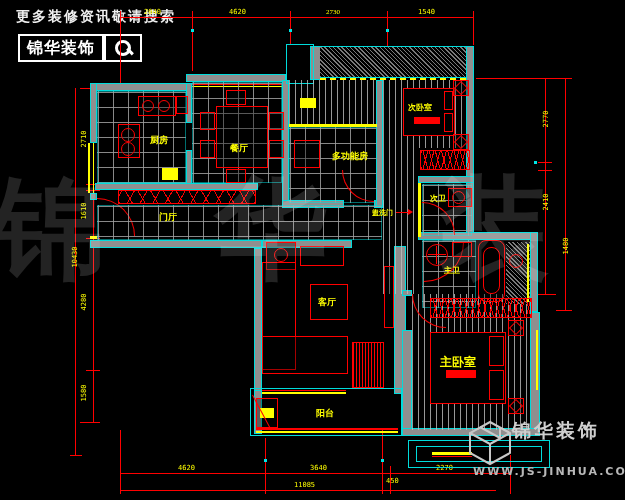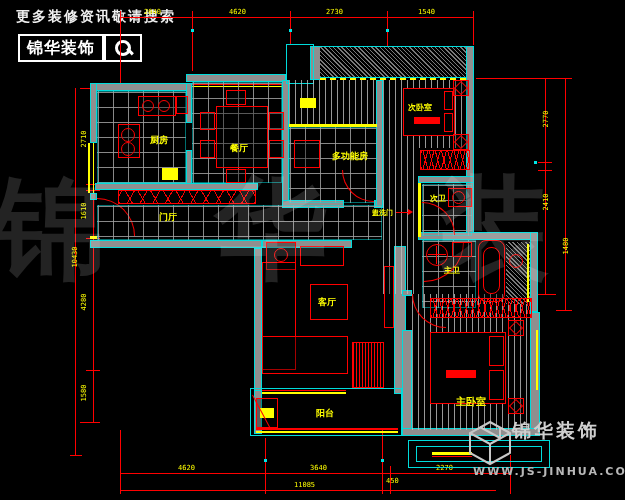--- a/index.html
+++ b/index.html
@@ -63,21 +63,21 @@
   <div class="rl" style="left:120px;top:11px;width:1px;height:74px;"></div>
   <div class="rl" style="left:192px;top:11px;width:1px;height:60px;"></div>
   <div class="rl" style="left:290px;top:11px;width:1px;height:34px;"></div>
   <div class="rl" style="left:387px;top:11px;width:1px;height:62px;"></div>
   <div class="rl" style="left:473px;top:11px;width:1px;height:34px;"></div>
   <div class="dot" style="left:191px;top:29px;"></div>
   <div class="dot" style="left:289px;top:29px;"></div>
   <div class="dot" style="left:386px;top:29px;"></div>
   <div class="dim" style="left:144px;top:8px;">2040</div>
   <div class="dim" style="left:229px;top:8px;">4620</div>
-  <div class="dim" style="left:326px;top:8px;">2730</div>
+  <div class="dim" style="left:326px;top:8px;font-family:Liberation Serif, serif;">2730</div>
   <div class="dim" style="left:418px;top:8px;">1540</div>
 
   <div class="rl" style="left:93px;top:88px;width:1px;height:334px;"></div>
   <div class="rl" style="left:75px;top:88px;width:1px;height:367px;"></div>
   <div class="rl" style="left:80px;top:88px;width:20px;height:1px;"></div>
   <div class="rl" style="left:86px;top:184px;width:14px;height:1px;"></div>
   <div class="rl" style="left:86px;top:190px;width:14px;height:1px;"></div>
   <div class="rl" style="left:86px;top:238px;width:14px;height:1px;"></div>
   <div class="rl" style="left:86px;top:370px;width:14px;height:1px;"></div>
   <div class="rl" style="left:80px;top:422px;width:20px;height:1px;"></div>
@@ -244,21 +244,21 @@
   <div class="rl" style="left:252px;top:395px;width:1px;height:40px;transform:rotate(-28deg);transform-origin:top;"></div>
   <div class="rl" style="left:256px;top:428px;width:142px;height:2px;"></div>
   <div class="yl" style="left:256px;top:431px;width:142px;height:2px;"></div>
   <div class="rlabel" style="left:316px;top:408px;">阳台</div>
 
   <div class="arc" style="left:412px;top:294px;width:34px;height:34px;border-bottom:1px solid #f00;border-left:1px solid #f00;border-radius:0 0 0 100%;"></div>
   <div class="hanger" style="left:430px;top:298px;width:102px;height:20px;"></div>
   <div class="rb" style="left:430px;top:332px;width:76px;height:72px;background:#000;"></div>
   <div class="rb" style="left:489px;top:336px;width:15px;height:30px;"></div>
   <div class="rb" style="left:489px;top:370px;width:15px;height:30px;"></div>
-  <div class="rlabel" style="left:456px;top:357px;font-size:10px;margin-top:40px;">主卧室</div>
+  <div class="rlabel" style="left:440px;top:357px;font-size:12px;">主卧室</div>
   <div class="rl" style="left:446px;top:370px;width:30px;height:8px;"></div>
   <div class="rb" style="left:508px;top:320px;width:16px;height:16px;">
       <div class="diamond"></div>
     </div>
   <div class="rb" style="left:508px;top:398px;width:16px;height:16px;">
       <div class="diamond"></div>
     </div>
 
   <div class="abs" style="left:408px;top:440px;width:140px;height:26px;border:1px solid #00dcdc;"></div>
   <div class="abs" style="left:416px;top:446px;width:124px;height:14px;border:1px solid #00dcdc;"></div>

